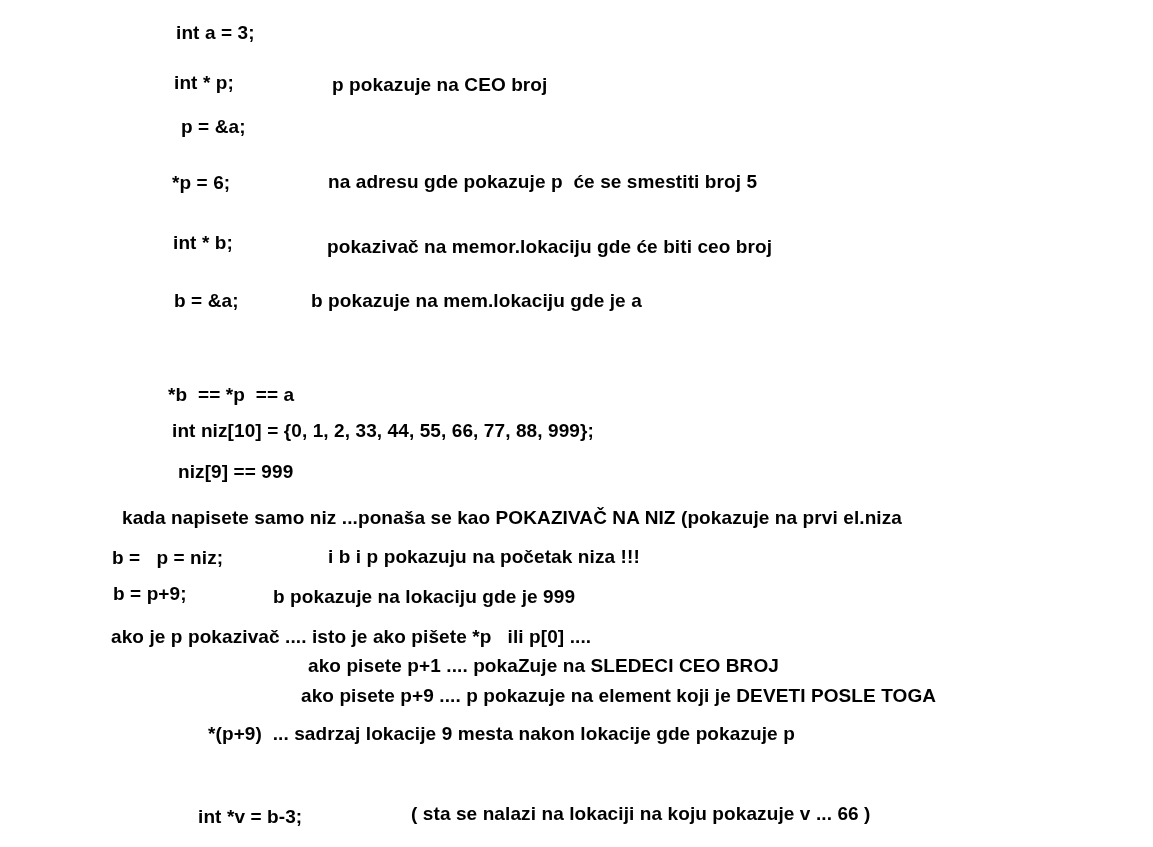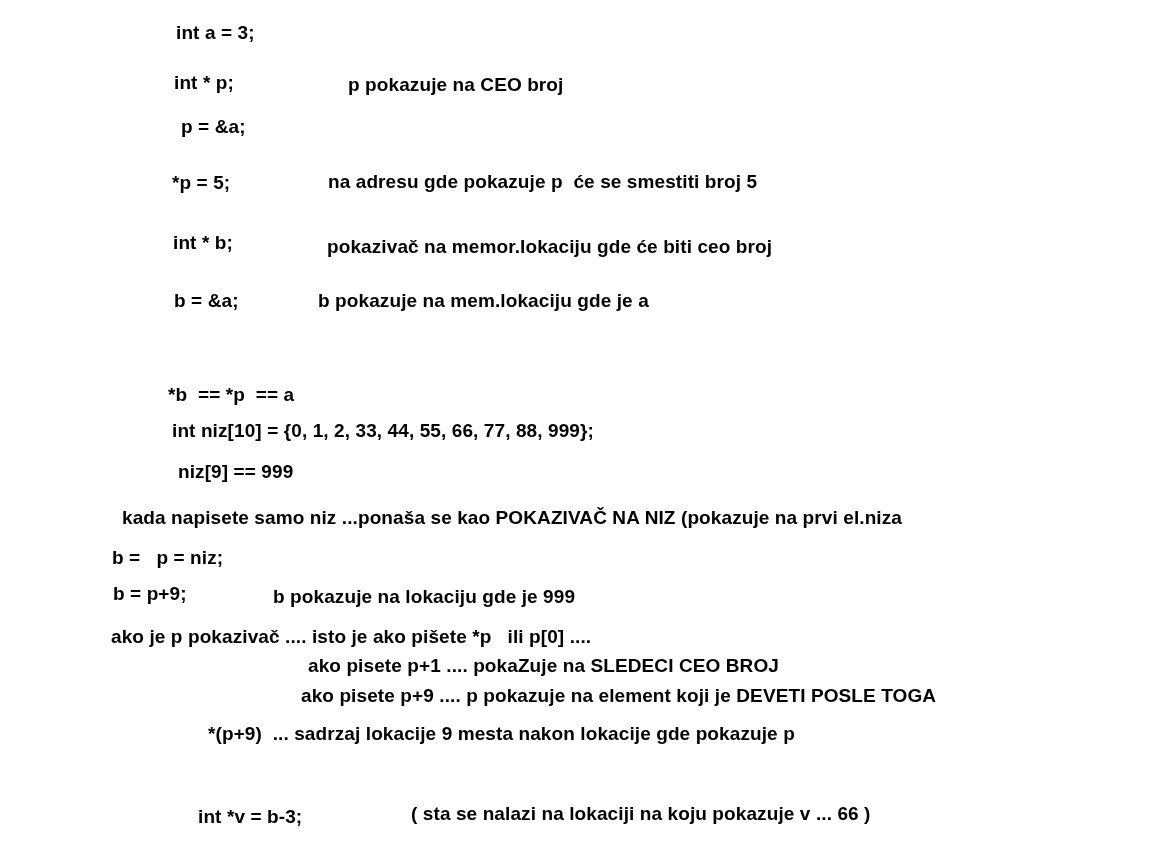--- a/index.html
+++ b/index.html
@@ -31,40 +31,41 @@
       letter-spacing: 0.1px;
     }
   </style>
 </head>
 <body>
 
 <div class="canvas">
   <div class="t" style="left:176px;top:22px">int a = 3;</div>
 
   <div class="t" style="left:174px;top:72px">int * p;</div>
-  <div class="t" style="left:348px;top:74px">p pokazuje na CEO broj</div>
+  <div class="t" style="left:332px;top:74px">p pokazuje na CEO broj</div>
 
   <div class="t" style="left:181px;top:116px">p = &amp;a;</div>
 
-  <div class="t" style="left:172px;top:172px">*p = 5;</div>
+  <div class="t" style="left:172px;top:172px">*p = 6;</div>
   <div class="t" style="left:328px;top:171px">na adresu gde pokazuje p  će se smestiti broj 5</div>
 
   <div class="t" style="left:173px;top:232px">int * b;</div>
   <div class="t" style="left:327px;top:236px">pokazivač na memor.lokaciju gde će biti ceo broj</div>
 
   <div class="t" style="left:174px;top:290px">b = &amp;a;</div>
-  <div class="t" style="left:318px;top:290px">b pokazuje na mem.lokaciju gde je a</div>
+  <div class="t" style="left:311px;top:290px">b pokazuje na mem.lokaciju gde je a</div>
 
   <div class="t" style="left:168px;top:384px">*b  == *p  == a</div>
   <div class="t" style="left:172px;top:420px">int niz[10] = {0, 1, 2, 33, 44, 55, 66, 77, 88, 999};</div>
   <div class="t" style="left:178px;top:461px">niz[9] == 999</div>
 
   <div class="t" style="left:122px;top:507px">kada napisete samo niz ...ponaša se kao POKAZIVAČ NA NIZ (pokazuje na prvi el.niza</div>
 
   <div class="t" style="left:112px;top:547px">b =   p = niz;</div>
+  <div class="t" style="left:328px;top:546px">i b i p pokazuju na početak niza !!!</div>
 
   <div class="t" style="left:113px;top:583px">b = p+9;</div>
   <div class="t" style="left:273px;top:586px">b pokazuje na lokaciju gde je 999</div>
 
   <div class="t" style="left:111px;top:626px">ako je p pokazivač .... isto je ako pišete *p   ili p[0] ....</div>
   <div class="t" style="left:308px;top:655px">ako pisete p+1 .... pokaZuje na SLEDECI CEO BROJ</div>
   <div class="t" style="left:301px;top:685px">ako pisete p+9 .... p pokazuje na element koji je DEVETI POSLE TOGA</div>
 
   <div class="t" style="left:208px;top:723px">*(p+9)  ... sadrzaj lokacije 9 mesta nakon lokacije gde pokazuje p</div>
 

